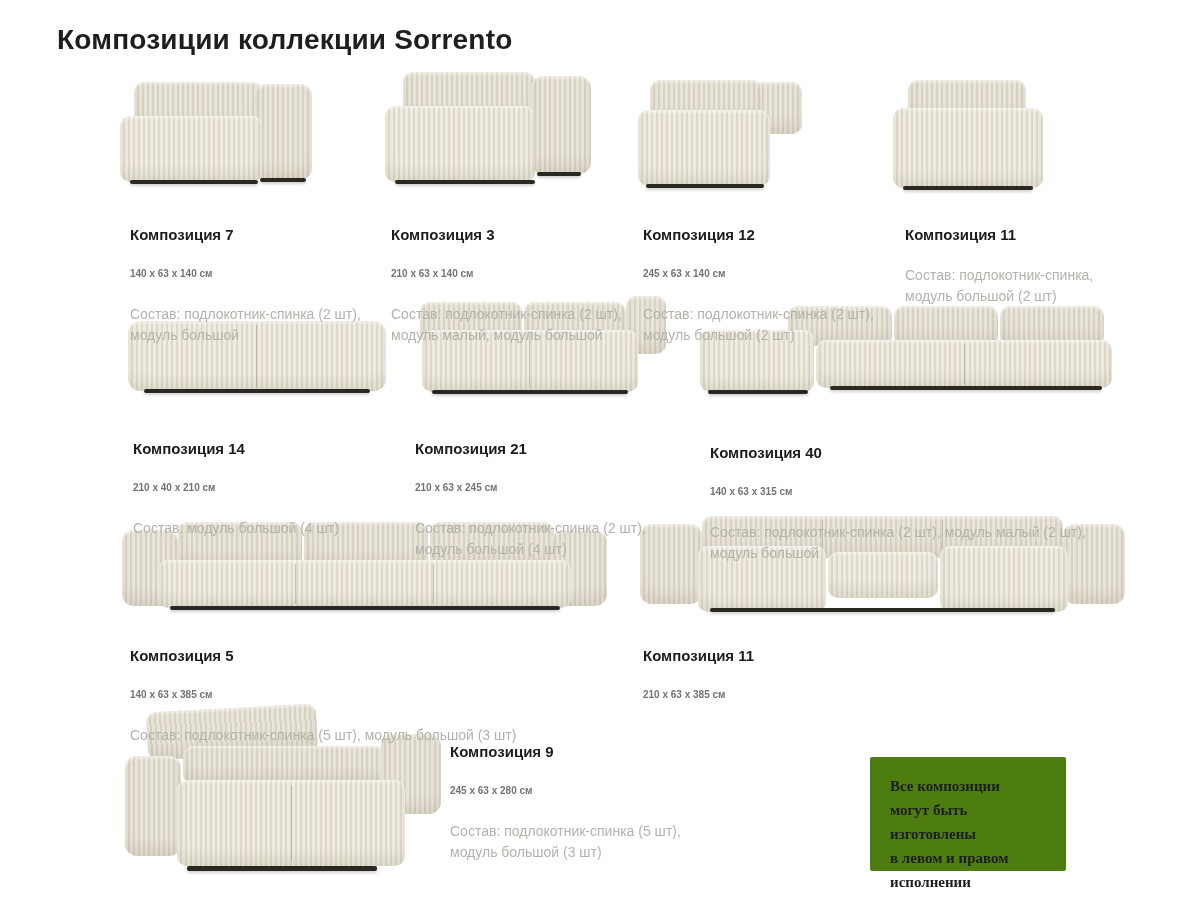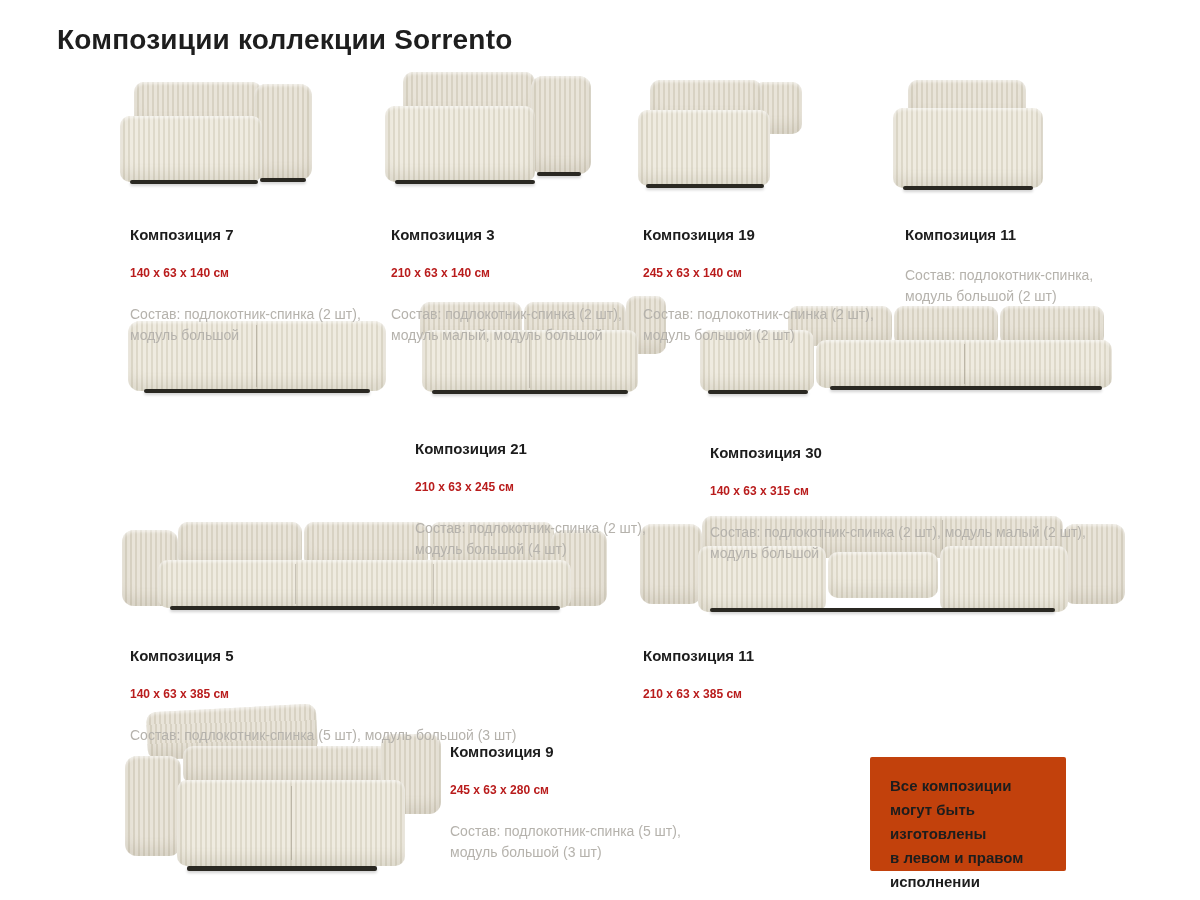--- a/index.html
+++ b/index.html
@@ -10,25 +10,25 @@
   .sofa{position:absolute;}
   .cord{position:absolute;border-radius:8px;
         background:repeating-linear-gradient(90deg,#e9e4d9 0 3px,#d8d2c3 3px 5px);
         box-shadow:inset 0 -9px 12px rgba(105,96,78,.12), inset 0 2px 3px rgba(255,255,255,.55);}
   .cord.lite{background:repeating-linear-gradient(90deg,#efebe0 0 3px,#ded9ca 3px 5px);}
   .seam{position:absolute;background:rgba(100,92,78,.28);}
   .base{position:absolute;background:#2a2822;border-radius:2px;box-shadow:0 2px 3px rgba(0,0,0,.18);}
   
   .comp-text{position:absolute;white-space:pre-line;}
   .comp-name{font-size:15px;font-weight:700;color:#1d1d1d;line-height:21px;}
-  .comp-dims{font-size:12px;font-weight:700;color:#b91c1c;line-height:21px;}
+  .comp-dims{font-size:10px;font-weight:700;color:#737373;line-height:21px;}
   .comp-desc{font-size:14px;font-weight:400;color:#b5b2ac;line-height:21px;margin-top:2px;}
   
-  .note{position:absolute;left:870px;top:757px;width:196px;height:114px;background:#c2410c;
-        border-radius:2px;box-sizing:border-box;padding:17px 20px;}
+  .note{position:absolute;left:870px;top:757px;width:196px;height:114px;background:#4d7c0f;
+        border-radius:2px;box-sizing:border-box;padding:17px 20px;font-family:Liberation Serif, serif;}
   .note-text{font-size:15px;font-weight:700;color:#1d1d1d;line-height:24px;white-space:pre-line;}
 </style>
 </head>
 <body>
 
 <div class="page">
 
   <div class="page-title">Композиции коллекции Sorrento</div>
 
   <div class="sofa" style="left:120px;top:72px;width:200px;height:124px;">
@@ -122,42 +122,47 @@
   </div>
 
   <div class="comp-text" style="left:391px;top:206px;width:260px;">
     <div class="comp-name">Композиция 3</div>
     <div class="comp-dims">210 x 63 x 140 см</div>
     <div class="comp-desc">Состав: подлокотник-спинка (2 шт),
 модуль малый, модуль большой</div>
   </div>
 
   <div class="comp-text" style="left:643px;top:206px;width:260px;">
-    <div class="comp-name">Композиция 19</div>
+    <div class="comp-name">Композиция 12</div>
     <div class="comp-dims">245 x 63 x 140 см</div>
     <div class="comp-desc">Состав: подлокотник-спинка (2 шт),
 модуль большой (2 шт)</div>
   </div>
 
   <div class="comp-text" style="left:905px;top:206px;width:240px;">
     <div class="comp-name">Композиция 11</div>
     <div class="comp-desc">Состав: подлокотник-спинка,
 модуль большой (2 шт)</div>
   </div>
 
+  <div class="comp-text" style="left:133px;top:420px;width:300px;">
+    <div class="comp-name">Композиция 14</div>
+    <div class="comp-dims">210 x 40 x 210 см</div>
+    <div class="comp-desc">Состав: модуль большой (4 шт)</div>
+  </div>
 
   <div class="comp-text" style="left:415px;top:420px;width:270px;">
     <div class="comp-name">Композиция 21</div>
     <div class="comp-dims">210 x 63 x 245 см</div>
     <div class="comp-desc">Состав: подлокотник-спинка (2 шт),
 модуль большой (4 шт)</div>
   </div>
 
   <div class="comp-text" style="left:710px;top:424px;width:440px;">
-    <div class="comp-name">Композиция 30</div>
+    <div class="comp-name">Композиция 40</div>
     <div class="comp-dims">140 x 63 x 315 см</div>
     <div class="comp-desc">Состав: подлокотник-спинка (2 шт), модуль малый (2 шт),
 модуль большой</div>
   </div>
 
   <div class="comp-text" style="left:130px;top:627px;width:460px;">
     <div class="comp-name">Композиция 5</div>
     <div class="comp-dims">140 x 63 x 385 см</div>
     <div class="comp-desc">Состав: подлокотник-спинка (5 шт), модуль большой (3 шт)</div>
   </div>

